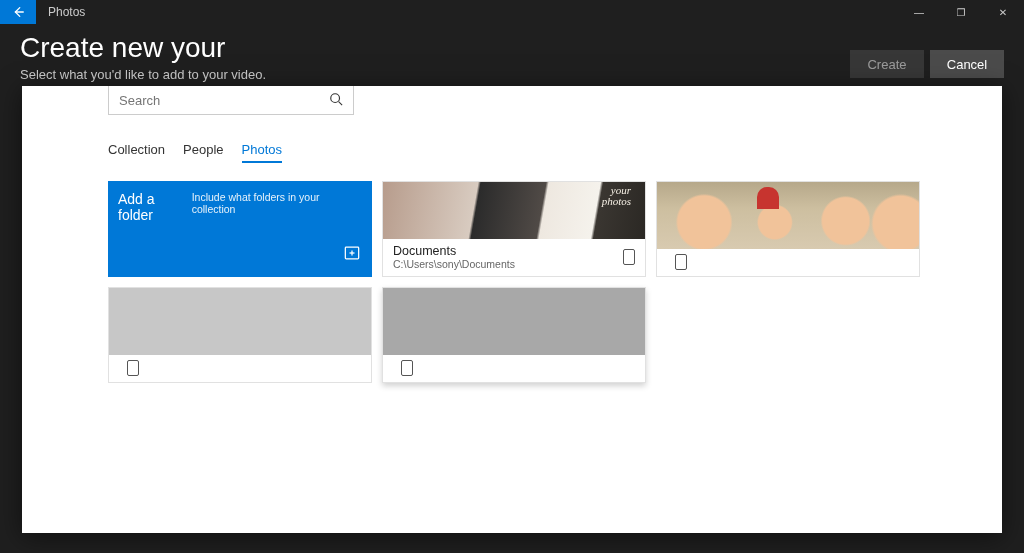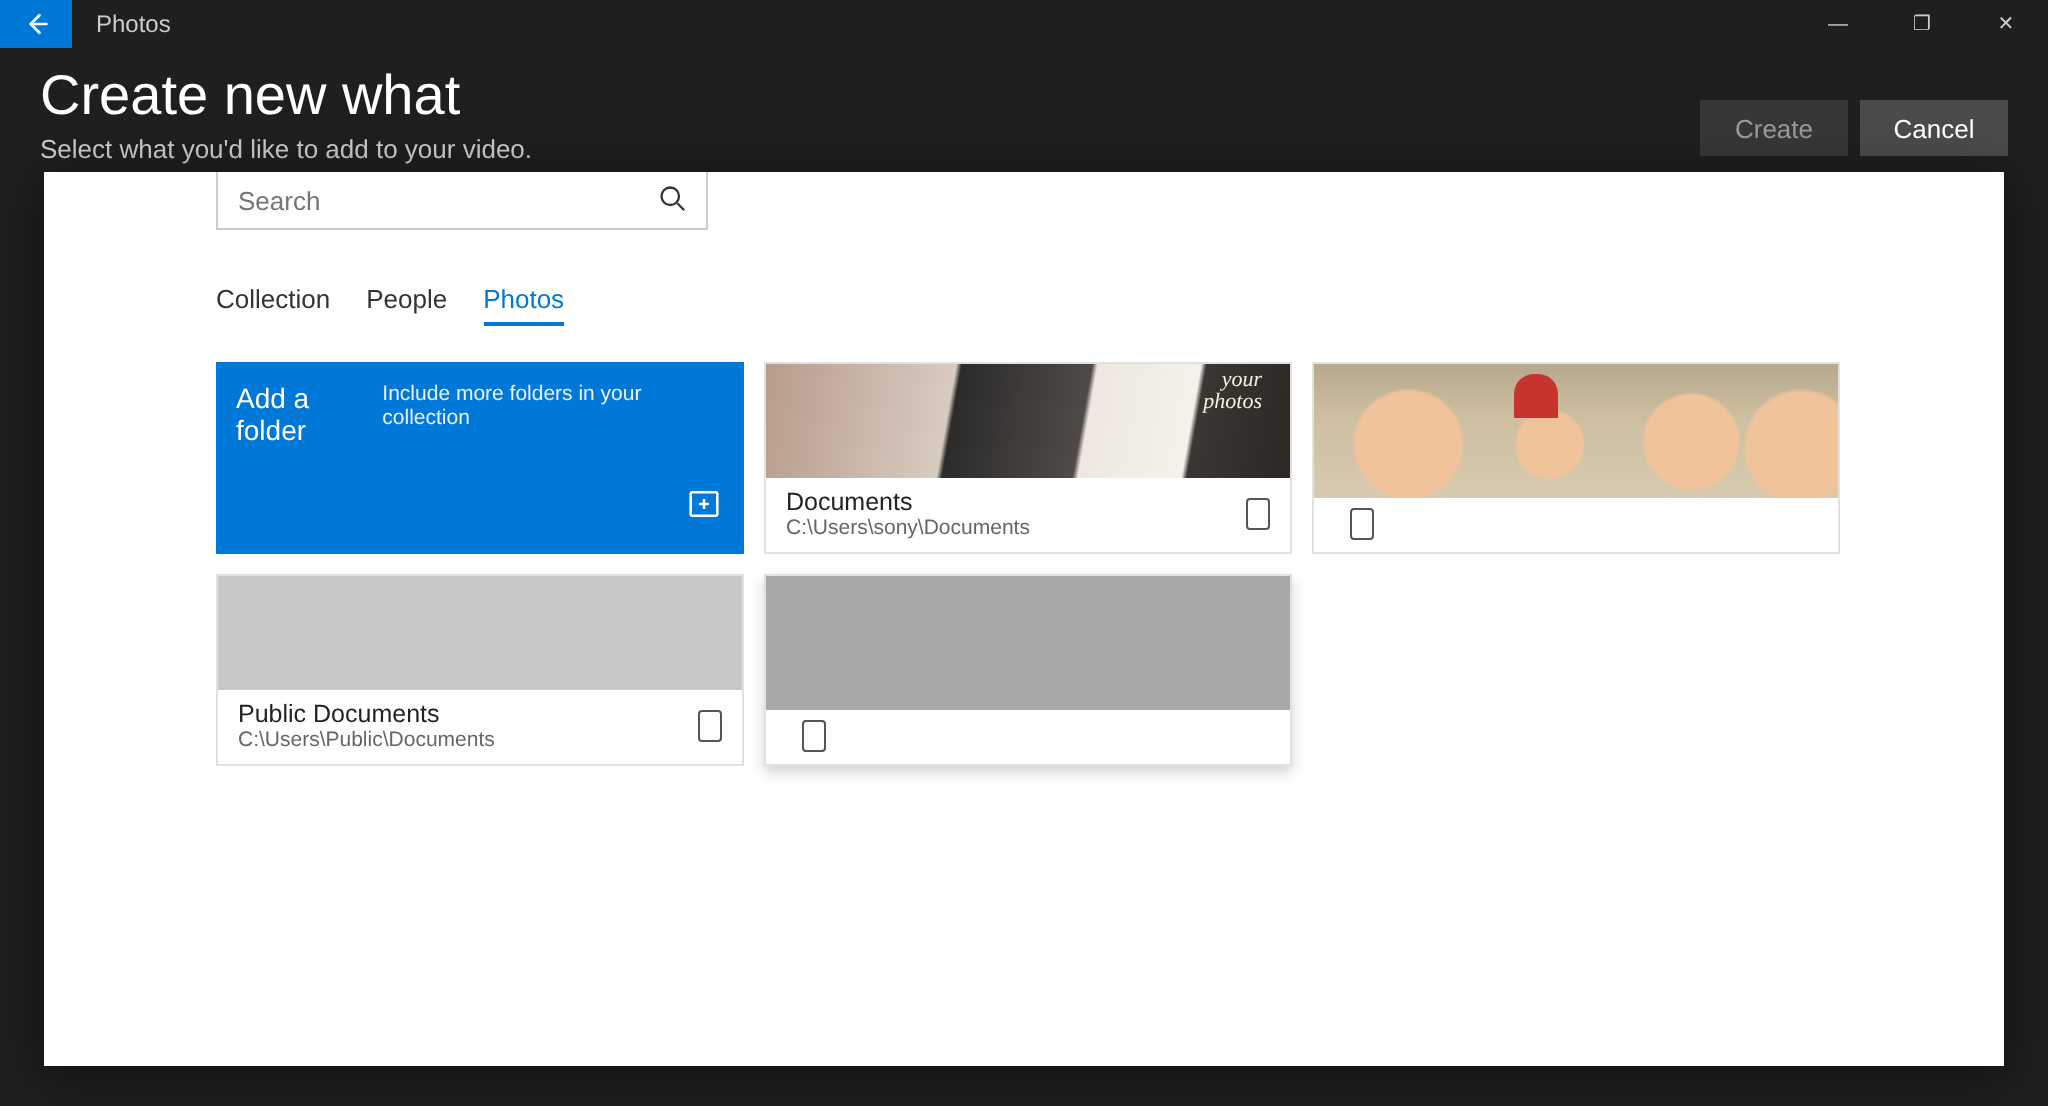--- a/index.html
+++ b/index.html
@@ -272,21 +272,21 @@
   <div class="app-title">Photos</div>
   <div class="win-controls">
     <div class="win-btn">—</div>
     <div class="win-btn">❐</div>
     <div class="win-btn">✕</div>
   </div>
 </div>
 
 <div class="header">
   <div class="header-left">
-    <div class="page-title">Create new what</div>
+    <div class="page-title">Create new your</div>
     <div class="page-subtitle">Select what you'd like to add to your video.</div>
   </div>
   <div class="header-actions">
     <div class="btn disabled">Create</div>
     <div class="btn">Cancel</div>
   </div>
 </div>
 
 <div class="content-card">
   <div class="content-inner">
@@ -306,21 +306,21 @@
     <div class="tabs">
       <div class="tab">Collection</div>
       <div class="tab">People</div>
       <div class="tab active">Photos</div>
     </div>
 
     <div class="grid">
 
       <div class="tile add-folder">
         <div class="add-title">Add a folder</div>
-        <div class="add-sub">Include more folders in your collection</div>
+        <div class="add-sub">Include what folders in your collection</div>
         <span class="add-icon">
           <svg width="20" height="20" viewBox="0 0 24 24" fill="none" stroke="#fff" stroke-width="1.5">
             <rect x="4" y="5" width="16" height="14" rx="1"></rect>
             <line x1="12" y1="9" x2="12" y2="15"></line>
             <line x1="9" y1="12" x2="15" y2="12"></line>
           </svg>
         </span>
       </div>
 
       <div class="tile">
@@ -340,24 +340,20 @@
       <div class="tile">
         <div class="thumb pictures"></div>
         <div class="info">
           <div class="check-box"></div>
         </div>
       </div>
 
       <div class="tile">
         <div class="thumb"></div>
         <div class="info">
-          <div class="info-text">
-            <div class="folder-name">Public Documents</div>
-            <div class="folder-path">C:\Users\Public\Documents</div>
-          </div>
           <div class="check-box"></div>
         </div>
       </div>
 
       <div class="tile slideshow-tile">
         <div class="thumb slideshow"></div>
         <div class="info">
           <div class="check-box"></div>
         </div>
       </div>

